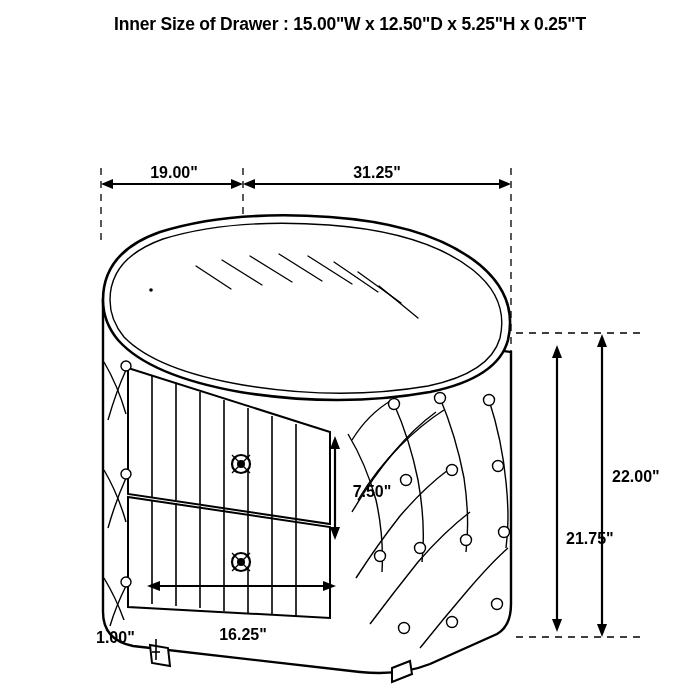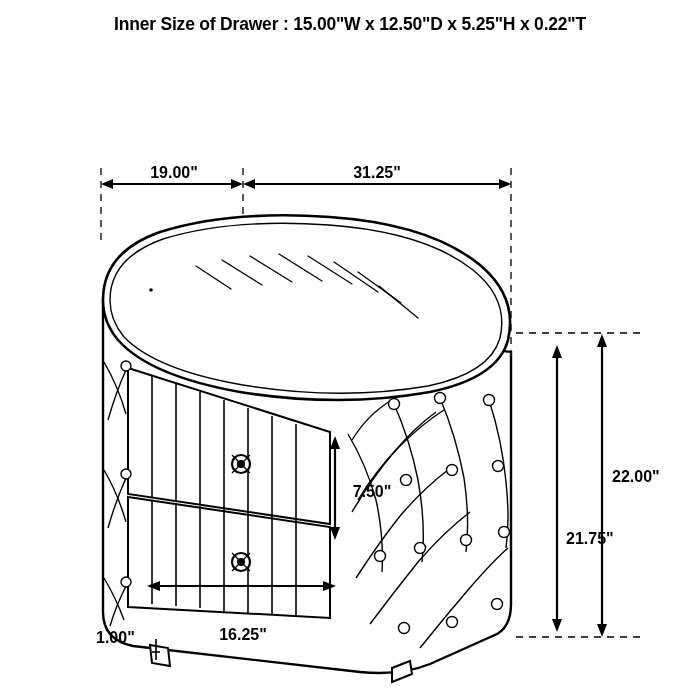--- a/index.html
+++ b/index.html
@@ -43,21 +43,21 @@
     font-weight: bold;
     font-size: 16px;
     fill: #000000;
   }
 </style>
 </head>
 <body>
 
 <div id="stage">
 
-  <div class="title">Inner Size of Drawer : 15.00"W x 12.50"D x 5.25"H x 0.22"T</div>
+  <div class="title">Inner Size of Drawer : 15.00"W x 12.50"D x 5.25"H x 0.25"T</div>
 
   <svg class="diagram" viewBox="0 0 700 700">
 
     <g stroke="#000000" stroke-width="1.3" fill="none" stroke-dasharray="7 6">
       <line x1="101" y1="168" x2="101" y2="240"></line>
       <line x1="243" y1="168" x2="243" y2="248"></line>
       <line x1="511" y1="168" x2="511" y2="360"></line>
       <line x1="516" y1="333" x2="640" y2="333"></line>
       <line x1="516" y1="637" x2="640" y2="637"></line>
     </g>

